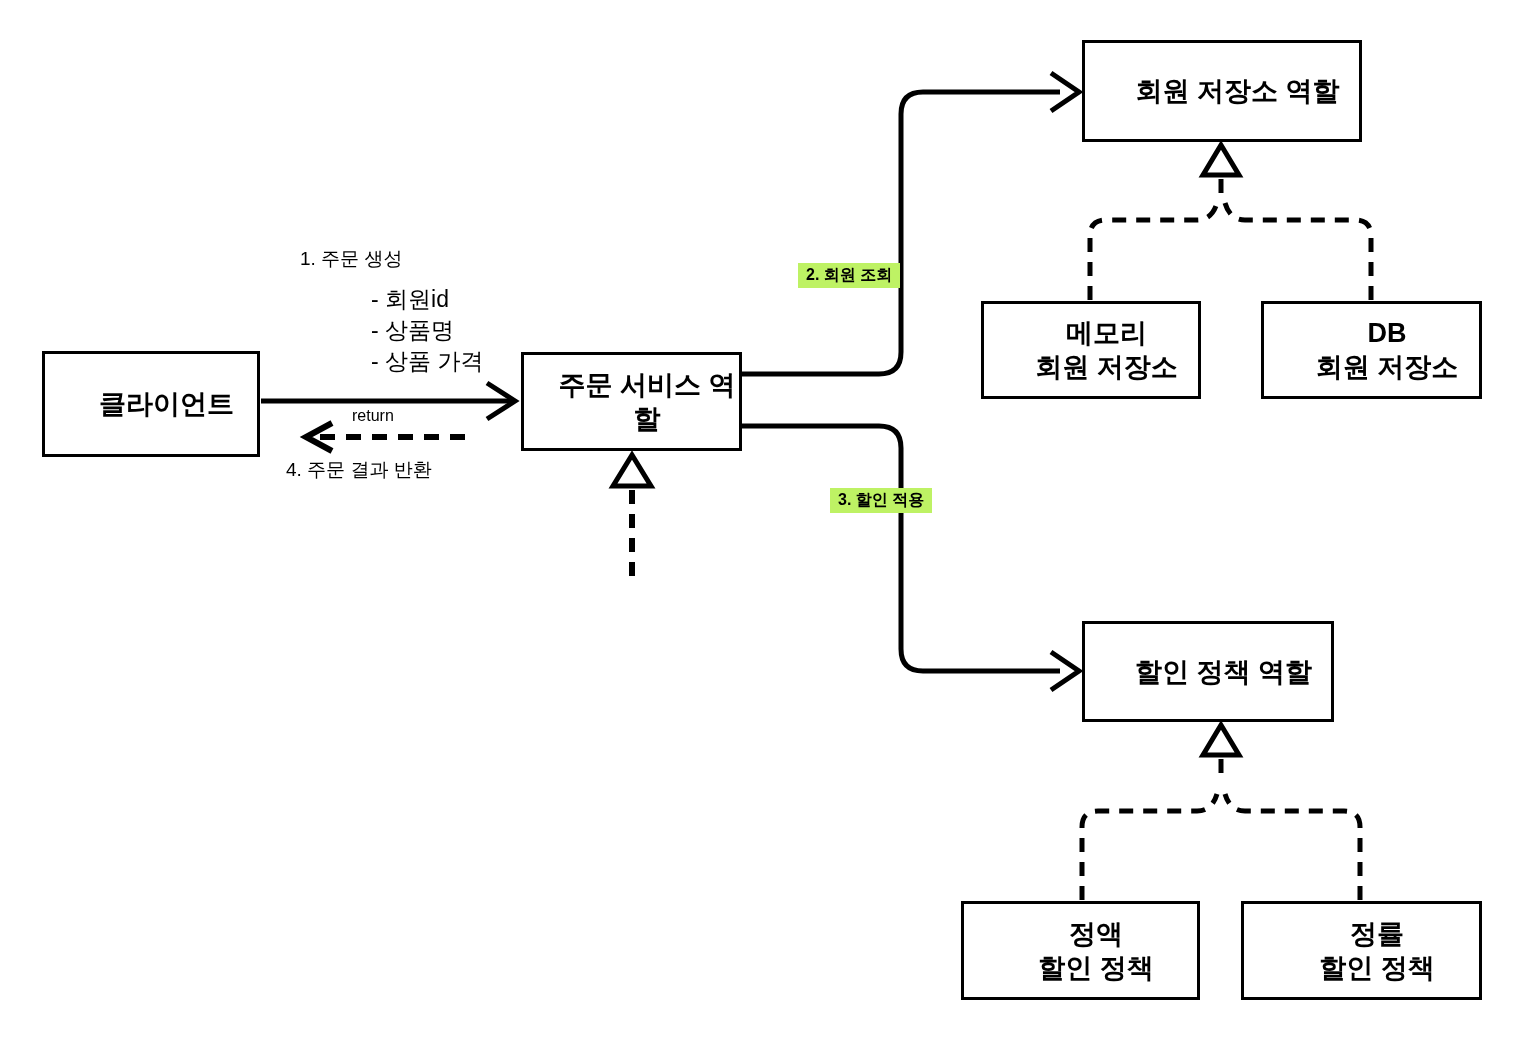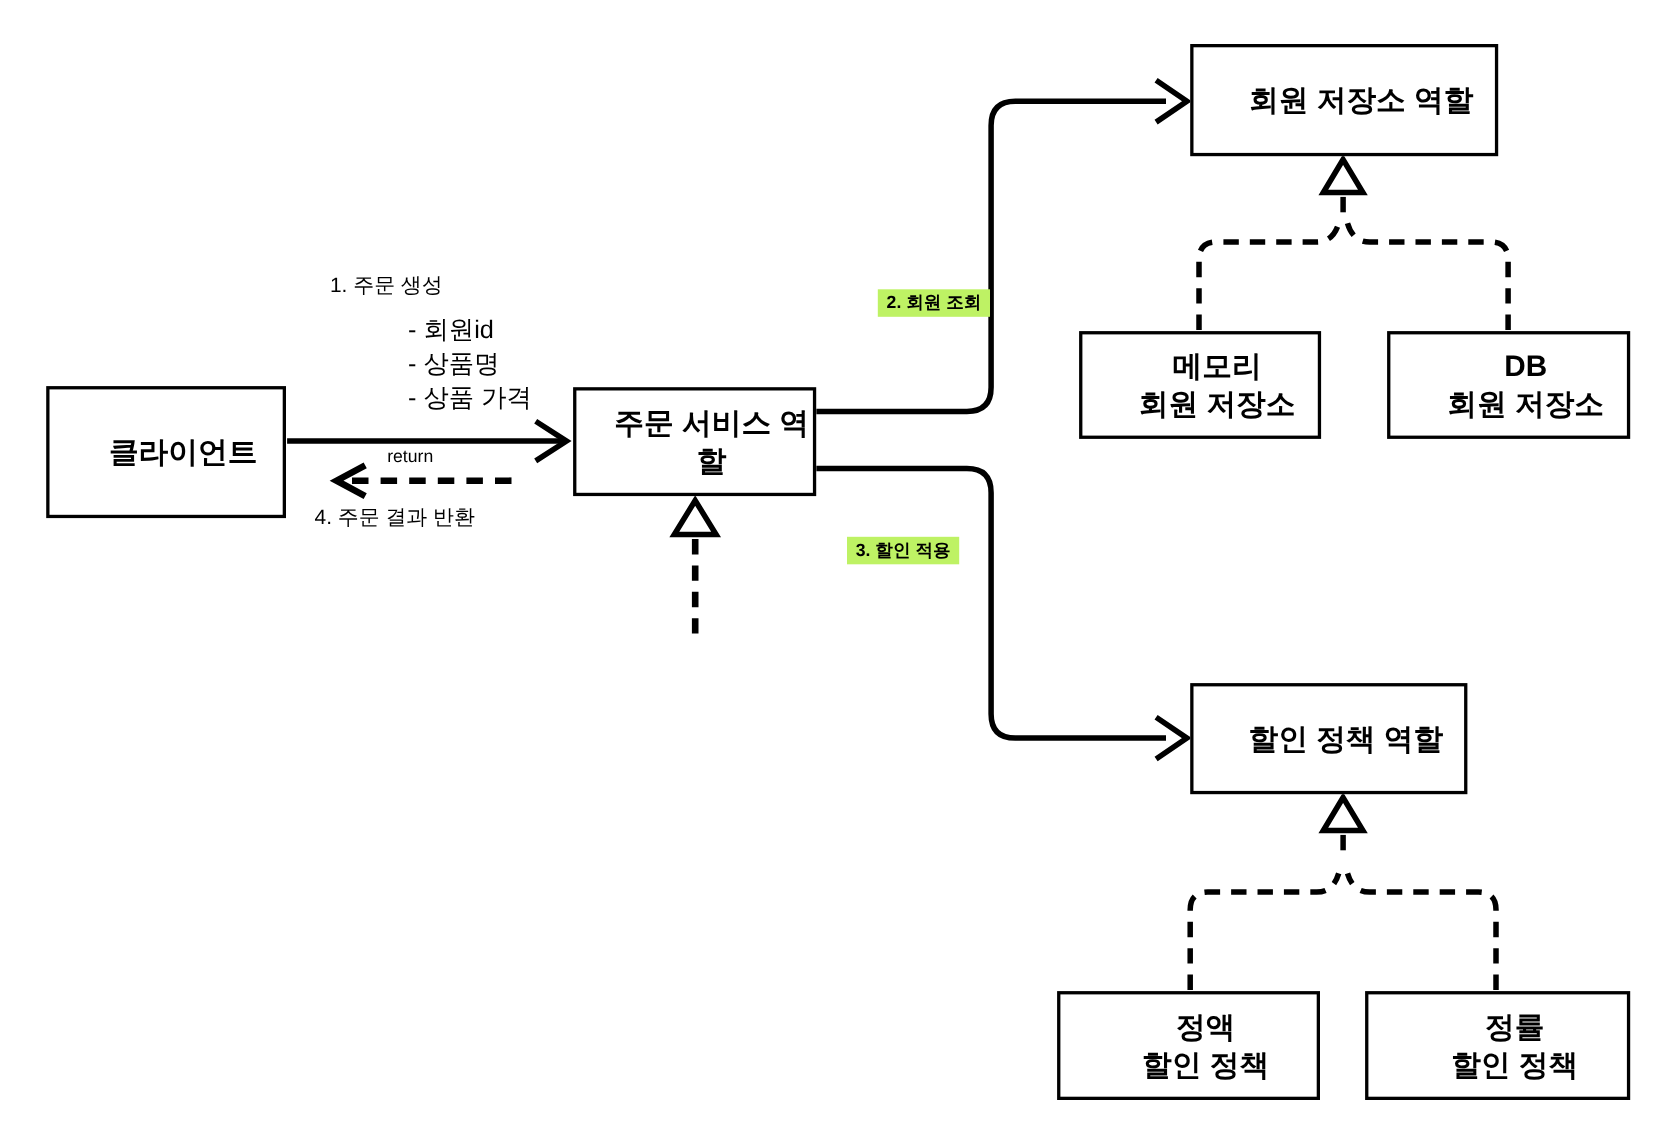--- a/index.html
+++ b/index.html
@@ -70,21 +70,21 @@
     <path d="M 1221 179 V 200" stroke-width="5" stroke-dasharray="14 10"></path>
     <path d="M 1090 300 V 236 Q 1090 220 1106 220 H 1197 Q 1212 220 1217 203" stroke-width="5" stroke-dasharray="14 10"></path>
     <path d="M 1371 300 V 236 Q 1371 220 1355 220 H 1245 Q 1230 220 1225 203" stroke-width="5" stroke-dasharray="14 10"></path>
 
     <path d="M 1221 725 L 1203 755 L 1239 755 Z" stroke-width="5" fill="#ffffff"></path>
     <path d="M 1221 759 V 781" stroke-width="5" stroke-dasharray="14 10"></path>
     <path d="M 1082 900 V 827 Q 1082 811 1098 811 H 1197 Q 1212 811 1217 794" stroke-width="5" stroke-dasharray="14 10"></path>
     <path d="M 1360 900 V 827 Q 1360 811 1344 811 H 1245 Q 1230 811 1225 794" stroke-width="5" stroke-dasharray="14 10"></path>
   </svg>
 
-  <div class="node" style="left:42px; top:351px; width:218px; height:120px;">
+  <div class="node" style="left:42px; top:351px; width:218px; height:106px;">
     <span>클라이언트</span>
   </div>
 
   <div class="node" style="left:521px; top:352px; width:221px; height:99px;">
     <span>주문 서비스 역할</span>
   </div>
 
 
   <div class="node" style="left:1082px; top:40px; width:280px; height:102px;">
     <span>회원 저장소 역할</span>
@@ -121,15 +121,15 @@
     <div>- 상품명</div>
     <div>- 상품 가격</div>
   </div>
 
   <div class="lbl small" style="left:352px; top:407px;">return</div>
 
   <div class="lbl bold" style="left:286px; top:457px;">4. 주문 결과 반환</div>
 
   <div class="lbl onwire" style="left:798px; top:263px;">2. 회원 조회</div>
 
-  <div class="lbl onwire" style="left:770px; top:488px;">3. 할인 적용</div>
+  <div class="lbl onwire" style="left:830px; top:488px;">3. 할인 적용</div>
 
 </div>
 
 </body></html>

